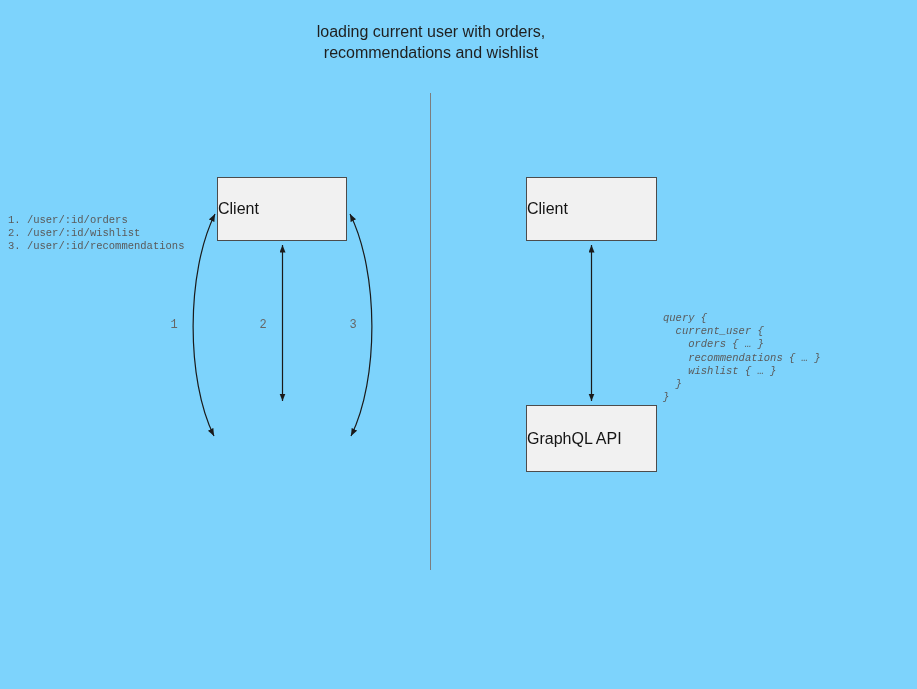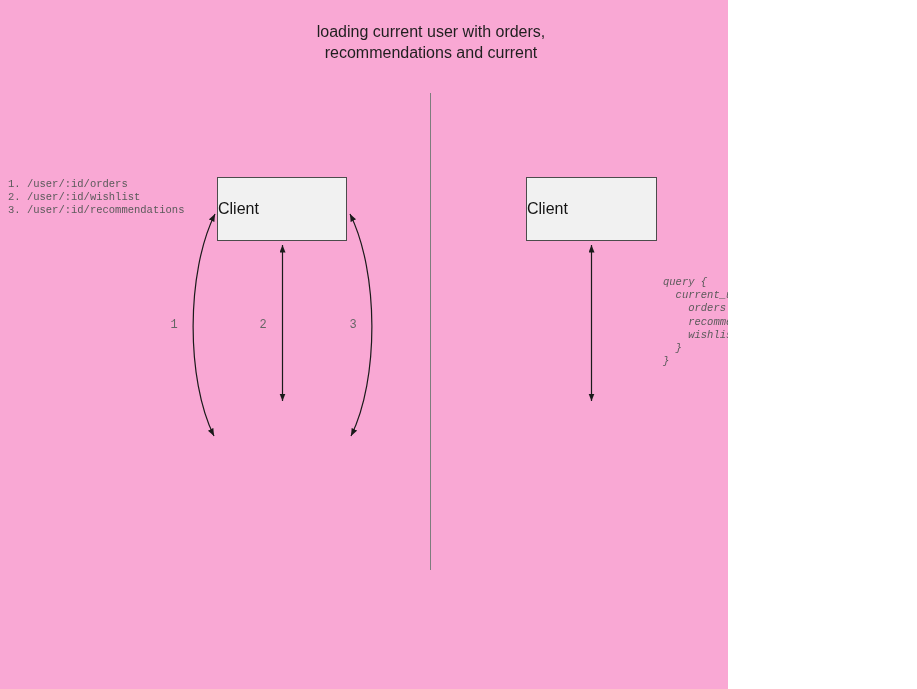--- a/index.html
+++ b/index.html
@@ -1,21 +1,21 @@
 <!DOCTYPE html>
 <html><head>
 <meta charset="utf-8">
 <style>
   * { margin: 0; padding: 0; box-sizing: border-box; }
   html, body { background: #ffffff; }
   .canvas {
     position: relative;
-    width: 728px;
+    width: 917px;
     height: 689px;
-    background: #f9a8d4;
+    background: #7dd3fc;
     font-family: "Liberation Sans", sans-serif;
     overflow: hidden;
   }
   .title {
     position: absolute;
     left: 181px;
     top: 21px;
     width: 500px;
     text-align: center;
     font-size: 16px;
@@ -42,20 +42,21 @@
     width: 1px; height: 477px;
     background: #7d7d7d;
   }
   pre.code {
     position: absolute;
     font-family: "Liberation Mono", monospace;
     font-size: 10.5px;
     line-height: 13.2px;
     color: #5a5a5a;
     white-space: pre;
+    margin-top: 36px;
   }
   pre.endpoints { left: 8px;   top: 178px; }
   pre.query     { left: 663px; top: 276px; font-style: italic; }
   .arrow-label {
     position: absolute;
     top: 318px;
     transform: translateX(-50%);
     font-family: "Liberation Mono", monospace;
     font-size: 12px;
     color: #666666;
@@ -65,21 +66,21 @@
   .al-3 { left: 353px; }
   svg.arrows { position: absolute; left: 0; top: 0; pointer-events: none; }
 </style>
 </head>
 <body>
 
 <div class="canvas">
 
   <div class="title">
     <div>loading current user with orders,</div>
-    <div>recommendations and current</div>
+    <div>recommendations and wishlist</div>
   </div>
 
   <pre class="code endpoints">1. /user/:id/orders
 2. /user/:id/wishlist
 3. /user/:id/recommendations</pre>
 
   <svg class="arrows" width="917" height="689" xmlns="http://www.w3.org/2000/svg">
     <defs>
       <marker id="ah" markerWidth="9" markerHeight="8" refX="7.5" refY="3" orient="auto-start-reverse" markerUnits="userSpaceOnUse">
         <path d="M0,0 L7.5,3 L0,6 Z" fill="#1a1a1a"></path>
@@ -97,20 +98,23 @@
 
   <span class="arrow-label al-1">1</span>
   <span class="arrow-label al-2">2</span>
   <span class="arrow-label al-3">3</span>
 
   <div class="divider"></div>
 
   <div class="node client-right">
     <span>Client</span>
   </div>
+  <div class="node graphql-api">
+    <span>GraphQL API</span>
+  </div>
 
   <pre class="code query">query {
   current_user {
     orders { … }
     recommendations { … }
     wishlist { … }
   }
 }</pre>
 
 </div>

